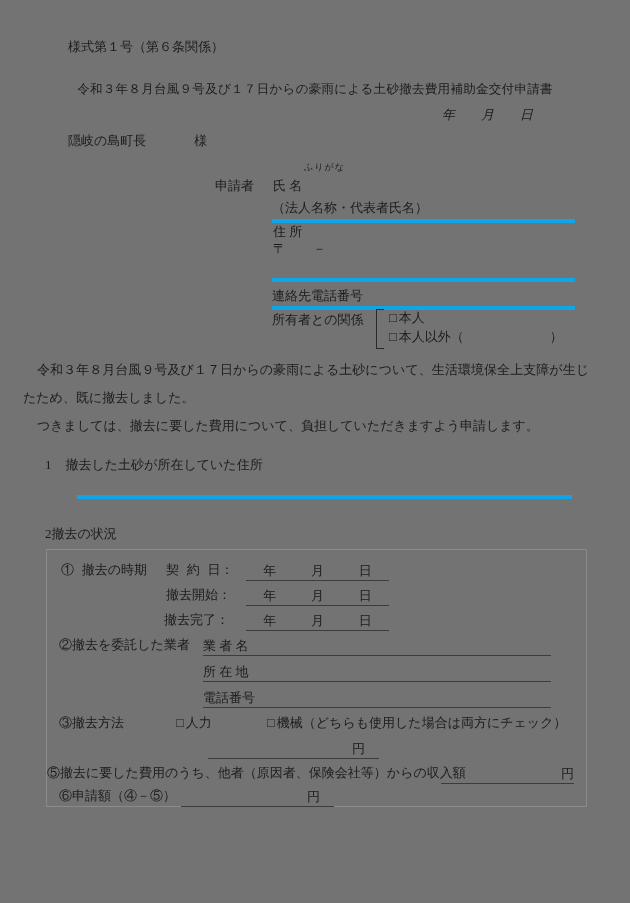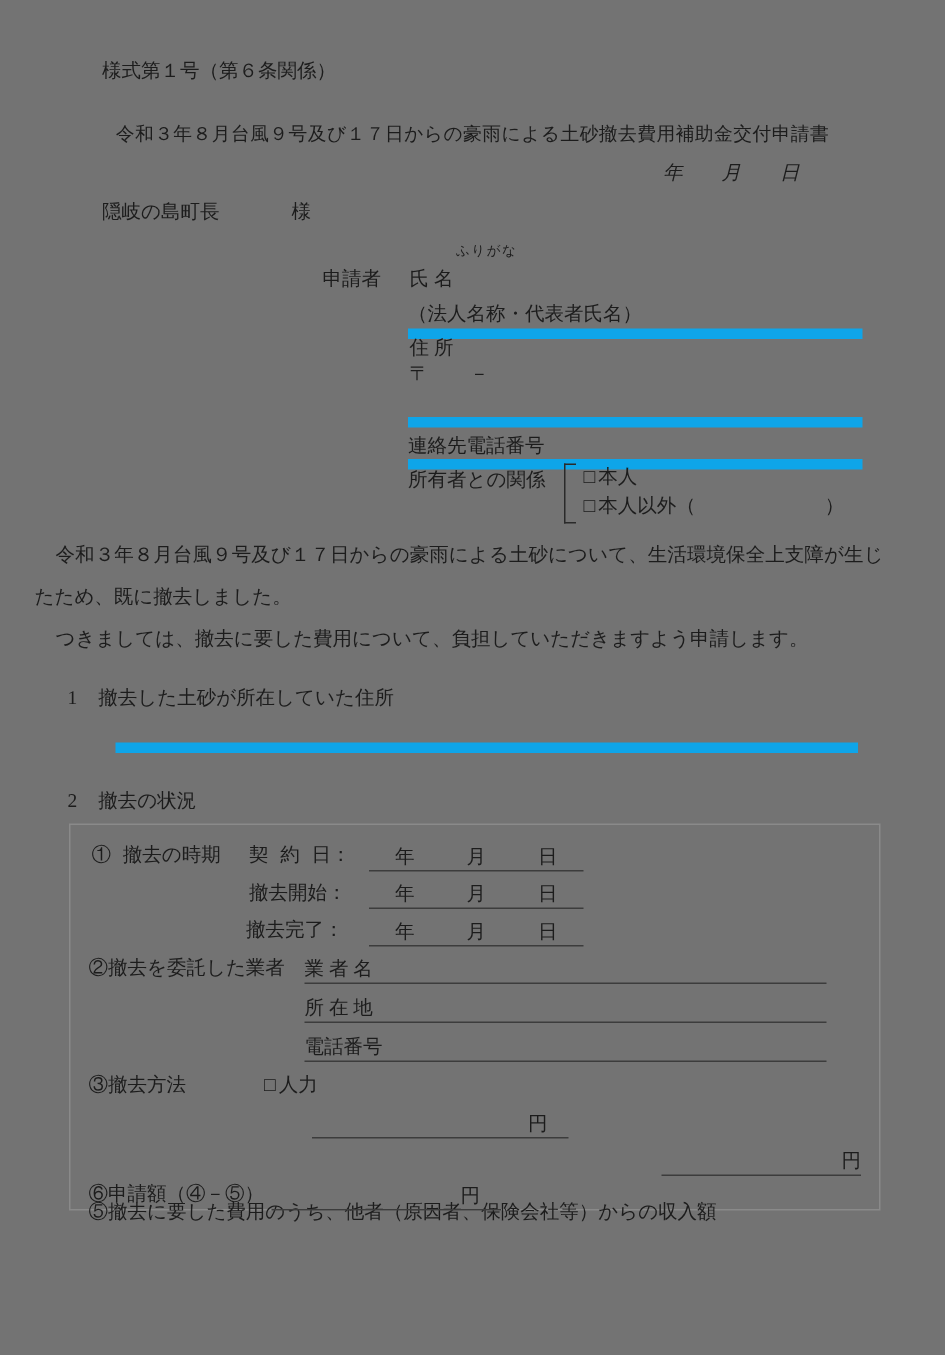--- a/index.html
+++ b/index.html
@@ -4,21 +4,21 @@
 <style>
   html,body { margin:0; padding:0; background:#ffffff; }
   .page {
     position:relative; width:630px; height:903px; background:#737373;
     font-family:"Liberation Serif","DejaVu Serif",serif;
     color:#1c1c1c; font-size:13px; line-height:18px; overflow:hidden;
   }
   .abs { position:absolute; white-space:nowrap; }
   .title { left:0; right:0; text-align:center; font-size:12.5px; letter-spacing:0.3px; }
   .furigana { font-size:9px; line-height:11px; letter-spacing:1px; }
-  .field-line { border-bottom:7px solid #0ea5e9; }
+  .field-line { border-bottom:4px solid #0ea5e9;font-family:Liberation Mono, monospace; }
   .bracket { border-left:1.4px solid #2a2a2a; border-top:1.4px solid #2a2a2a; border-bottom:1.4px solid #2a2a2a; }
   .cb { margin-right:2px; }
   .paragraphs { white-space:normal; }
   .paragraphs p { margin:0; line-height:28px; text-indent:14px; text-align:justify; }
   .box { border:1px solid #8a8a8a; }
   .brow { position:absolute; left:0; right:0; height:19px; }
   .brow .lbl { position:absolute; top:0;font-family:Liberation Mono, monospace; }
   .dl { display:flex; border-bottom:1px solid #3c3c3c; }
   .dl > span { flex:1; text-align:center; }
   .vl { border-bottom:1px solid #3c3c3c; }
@@ -80,21 +80,21 @@
     <p>つきましては、撤去に要した費用について、負担していただきますよう申請します。</p>
   </div>
 
   <div class="abs" style="left:45px; top:456px;">
     <span>1</span><span style="margin-left:14px;">撤去した土砂が所在していた住所</span>
   </div>
 
   <div class="abs field-line" style="left:77px; top:480px; width:495px; height:15px;"></div>
 
   <div class="abs" style="left:45px; top:525px;">
-    <span>2</span><span style="margin-left:14px;">撤去の状況</span>
+    <span>2</span><span style="">撤去の状況</span>
   </div>
 
   <div class="abs box" style="left:46px; top:549px; width:539px; height:256px;">
 
     <div class="brow" style="top:12px;">
       <span class="lbl" style="left:14px;">① 撤去の時期</span>
       <span class="lbl" style="left:119px;">契 約 日：</span>
       <div class="dl abs" style="left:199px; top:0; width:143px; height:18px;">
         <span>年</span>
         <span>月</span>
@@ -135,32 +135,33 @@
 
     <div class="brow" style="top:139px;">
       <div class="vl abs" style="left:156px; top:0; width:348px; height:18px;">
         <span>電話番号</span>
       </div>
     </div>
 
     <div class="brow" style="top:165px;">
       <span class="lbl" style="left:12px;">③撤去方法</span>
       <span class="lbl" style="left:129px;"><span class="cb">□</span><span>人力</span></span>
+      <span class="lbl" style="left:220px;"><span class="cb">□</span><span>機械（どちらも使用した場合は両方にチェック）</span></span>
     </div>
 
     <div class="brow" style="top:190px;">
       <div class="yl abs" style="left:161px; top:0; width:171px; height:18px;">
         <span class="fill"></span>
           <span>円</span>
           <span style="width:14px;"></span>
       </div>
     </div>
 
     <div class="brow" style="top:215px;">
-      <span class="lbl" style="left:12px;margin-top:35px;">⑤撤去に要した費用のうち、他者（原因者、保険会社等）からの収入額</span>
+      <span class="lbl" style="left:0;">⑤撤去に要した費用のうち、他者（原因者、保険会社等）からの収入額</span>
       <div class="yl abs" style="left:394px; top:0; width:133px; height:18px;">
         <span class="fill"></span>
           <span>円</span>
       </div>
     </div>
 
     <div class="brow" style="top:238px;">
       <span class="lbl" style="left:12px;">⑥申請額（④－⑤）</span>
       <div class="yl abs" style="left:134px; top:0; width:153px; height:18px;">
         <span class="fill"></span>

